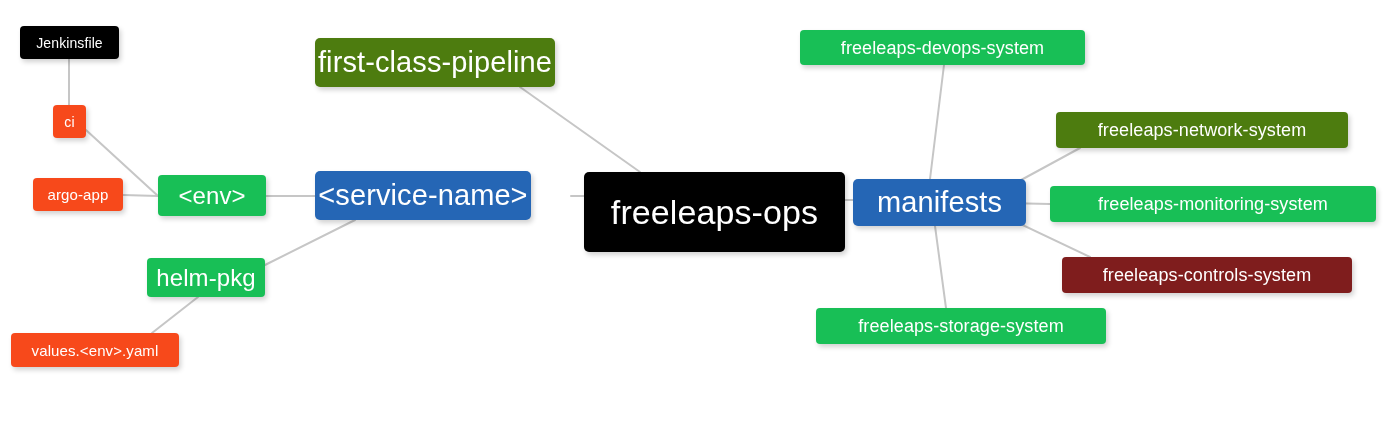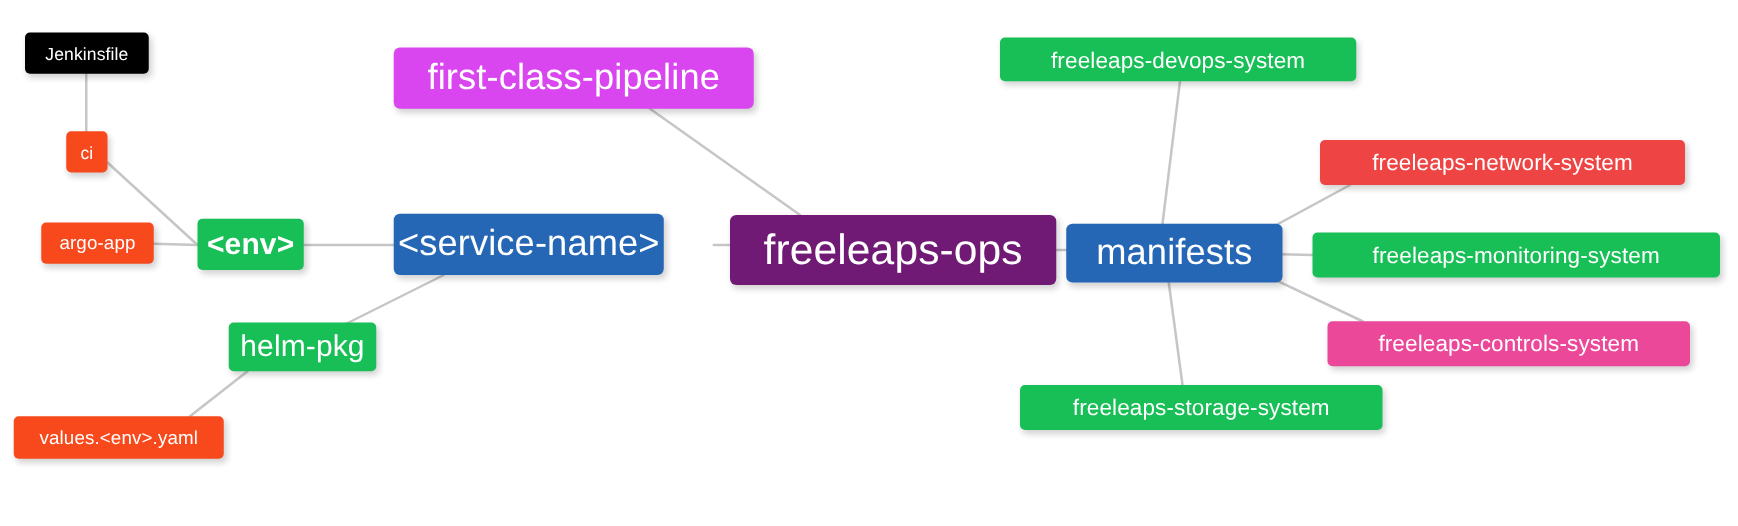--- a/index.html
+++ b/index.html
@@ -80,47 +80,47 @@
       </div>
       <div class="node tier-tiny" style="left: 53px; top: 105px; width: 33px; height: 33px; background: rgb(247, 73, 27); justify-content: center;">
         <span class="node-label">ci</span>
       </div>
       <div class="node tier-small" style="left: 33px; top: 178px; width: 90px; height: 33px; background: rgb(247, 73, 27);">
         <span class="node-label">argo-app</span>
       </div>
       <div class="node tier-small" style="left: 11px; top: 333px; width: 168px; height: 34px; background: rgb(247, 73, 27);">
         <span class="node-label">values.&lt;env&gt;.yaml</span>
       </div>
-      <div class="node tier-mid" style="left: 158px; top: 175px; width: 85px; height: 41px; background: rgb(24, 191, 86); font-weight: bold;">
+      <div class="node tier-mid" style="left: 158px; top: 175px; width: 108px; height: 41px; background: rgb(24, 191, 86);">
         <span class="node-label">&lt;env&gt;</span>
       </div>
-      <div class="node tier-mid" style="left: 147px; top: 258px; width: 118px; height: 39px; background: rgb(24, 191, 86); margin-left: 36px;">
+      <div class="node tier-mid" style="left: 147px; top: 258px; width: 118px; height: 39px; background: rgb(24, 191, 86);">
         <span class="node-label">helm-pkg</span>
       </div>
-      <div class="node tier-main" style="left: 315px; top: 38px; width: 288px; height: 49px; background: #d946ef;">
+      <div class="node tier-main" style="left: 315px; top: 38px; width: 240px; height: 49px; background: #4d7c0f;">
         <span class="node-label">first-class-pipeline</span>
       </div>
       <div class="node tier-main" style="left: 315px; top: 171px; width: 216px; height: 49px; background: rgb(37, 102, 181);">
         <span class="node-label">&lt;service-name&gt;</span>
       </div>
-      <div class="node tier-root" style="left: 584px; top: 172px; width: 261px; height: 56px; background: #701a75;">
+      <div class="node tier-root" style="left: 584px; top: 172px; width: 261px; height: 80px; background: #000000;">
         <span class="node-label">freeleaps-ops</span>
       </div>
       <div class="node tier-main" style="left: 853px; top: 179px; width: 173px; height: 47px; background: rgb(37, 102, 181);">
         <span class="node-label">manifests</span>
       </div>
       <div class="node tier-leaf" style="left: 800px; top: 30px; width: 285px; height: 35px; background: rgb(24, 191, 86);">
         <span class="node-label">freeleaps-devops-system</span>
       </div>
-      <div class="node tier-leaf" style="left: 1056px; top: 112px; width: 292px; height: 36px; background: #ef4444;">
+      <div class="node tier-leaf" style="left: 1056px; top: 112px; width: 292px; height: 36px; background: #4d7c0f;">
         <span class="node-label">freeleaps-network-system</span>
       </div>
       <div class="node tier-leaf" style="left: 1050px; top: 186px; width: 326px; height: 36px; background: rgb(24, 191, 86);">
         <span class="node-label">freeleaps-monitoring-system</span>
       </div>
-      <div class="node tier-leaf" style="left: 1062px; top: 257px; width: 290px; height: 36px; background: #ec4899;">
+      <div class="node tier-leaf" style="left: 1062px; top: 257px; width: 290px; height: 36px; background: #7f1d1d;">
         <span class="node-label">freeleaps-controls-system</span>
       </div>
       <div class="node tier-leaf" style="left: 816px; top: 308px; width: 290px; height: 36px; background: rgb(24, 191, 86);">
         <span class="node-label">freeleaps-storage-system</span>
       </div>
     </div>
 </div>
 
 </body></html>

